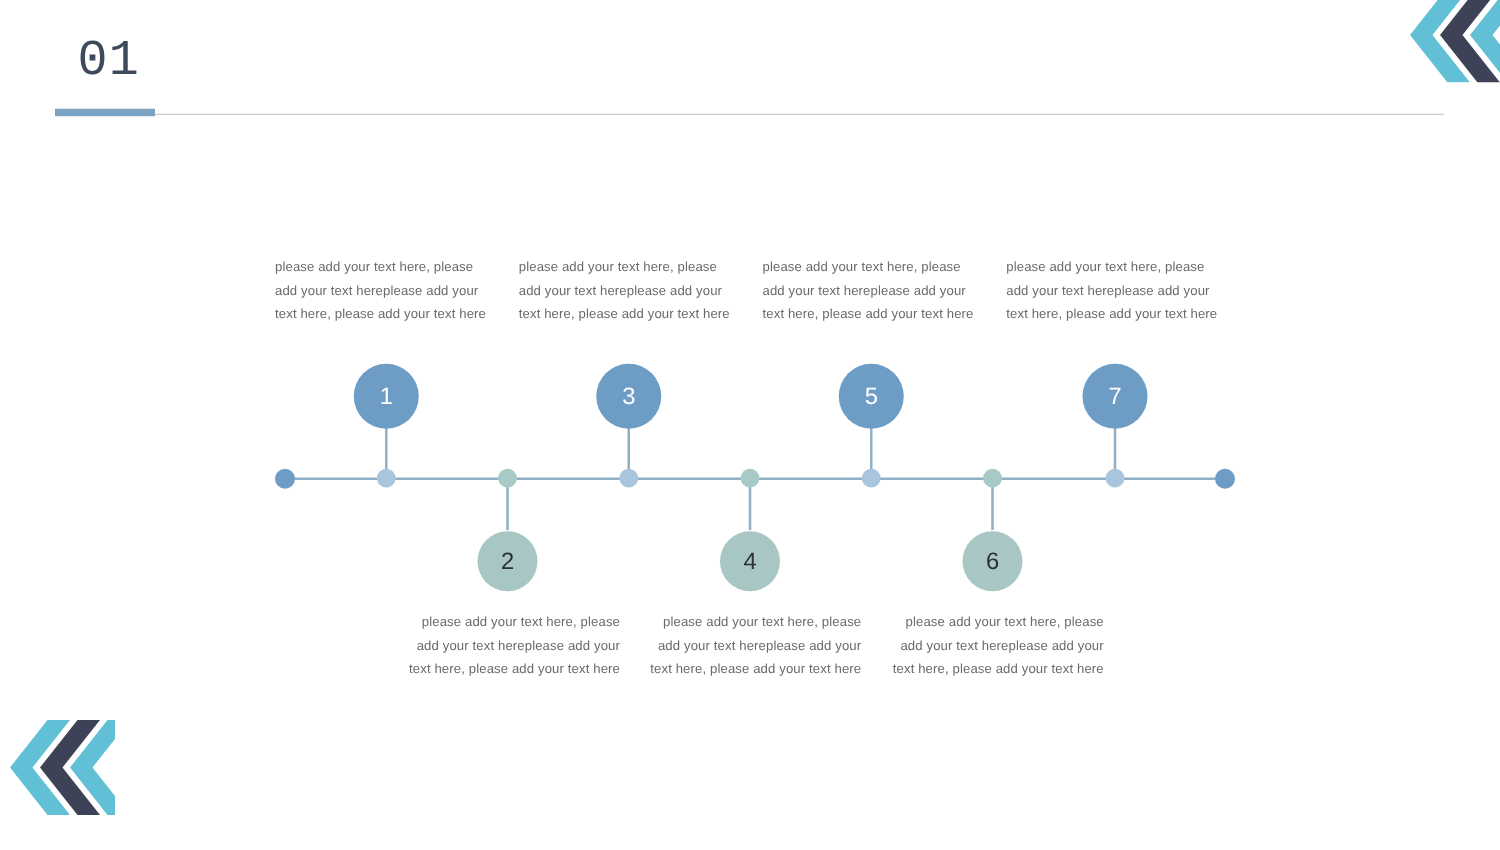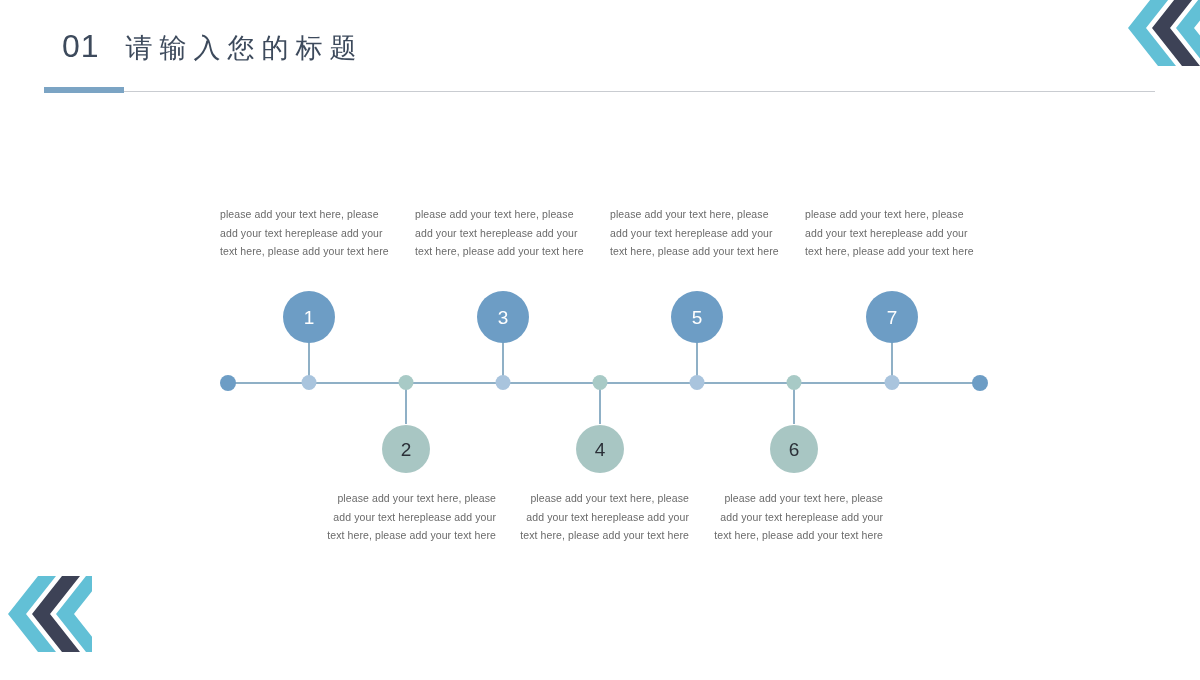--- a/index.html
+++ b/index.html
@@ -32,25 +32,26 @@
   }
   .title-row {
     position: absolute;
     left: 62px;
     top: 30px;
     display: flex;
     align-items: baseline;
     white-space: nowrap;
   }
   .title-number {
-    font-size: 32px;
+    font-size: 40px;
     font-weight: 400;
     color: #3d4a5c;
     letter-spacing: 1px;
     line-height: 1;
+    font-family: Liberation Mono, monospace;
   }
   .title-text {
     margin-left: 26px;
     font-size: 27px;
     font-weight: 500;
     color: #3d4a5c;
     letter-spacing: 7px;
     line-height: 1;
   }
   .rule-thin {
@@ -174,21 +175,20 @@
   .note.down { text-align: right; }
 </style>
 </head>
 <body>
 
 <div class="slide">
 
   <div class="header">
     <div class="title-row">
       <span class="title-number">01</span>
-      <span class="title-text">请输入您的标题</span>
     </div>
     <div class="rule-thin"></div>
     <div class="rule-thick"></div>
   </div>
 
   <div class="logo logo-tr">
     <svg width="84" height="76" viewBox="0 0 84 76" xmlns="http://www.w3.org/2000/svg">
       <polygon points="34,0 52,0 22,38 52,76 34,76 4,38" fill="#62c0d6"></polygon>
       <polygon points="58,0 76,0 46,38 76,76 58,76 28,38" fill="#3d4256"></polygon>
       <polygon points="82,0 100,0 70,38 100,76 82,76 52,38" fill="#62c0d6"></polygon>

